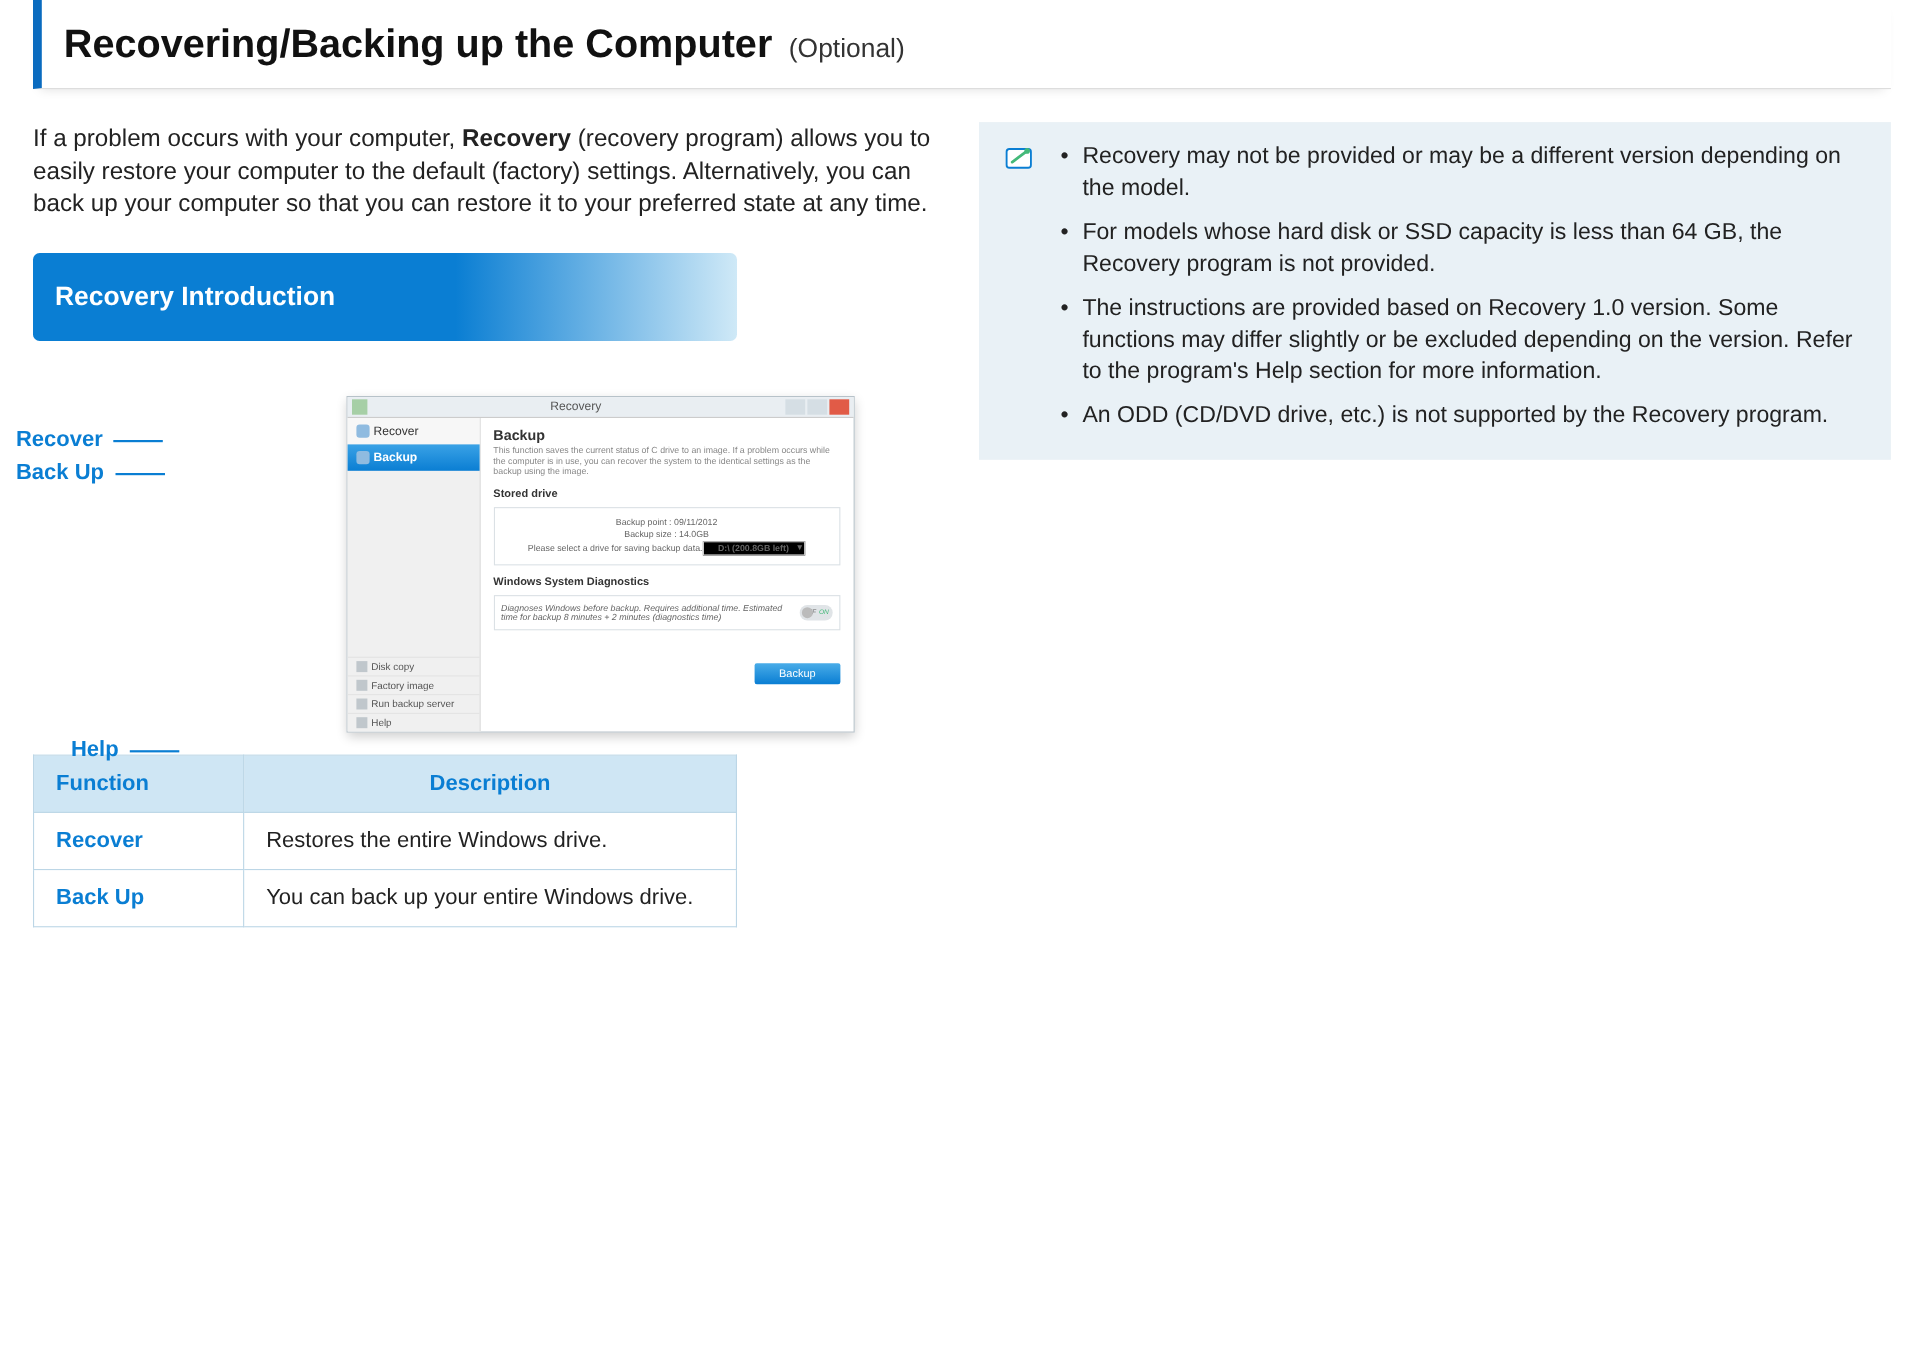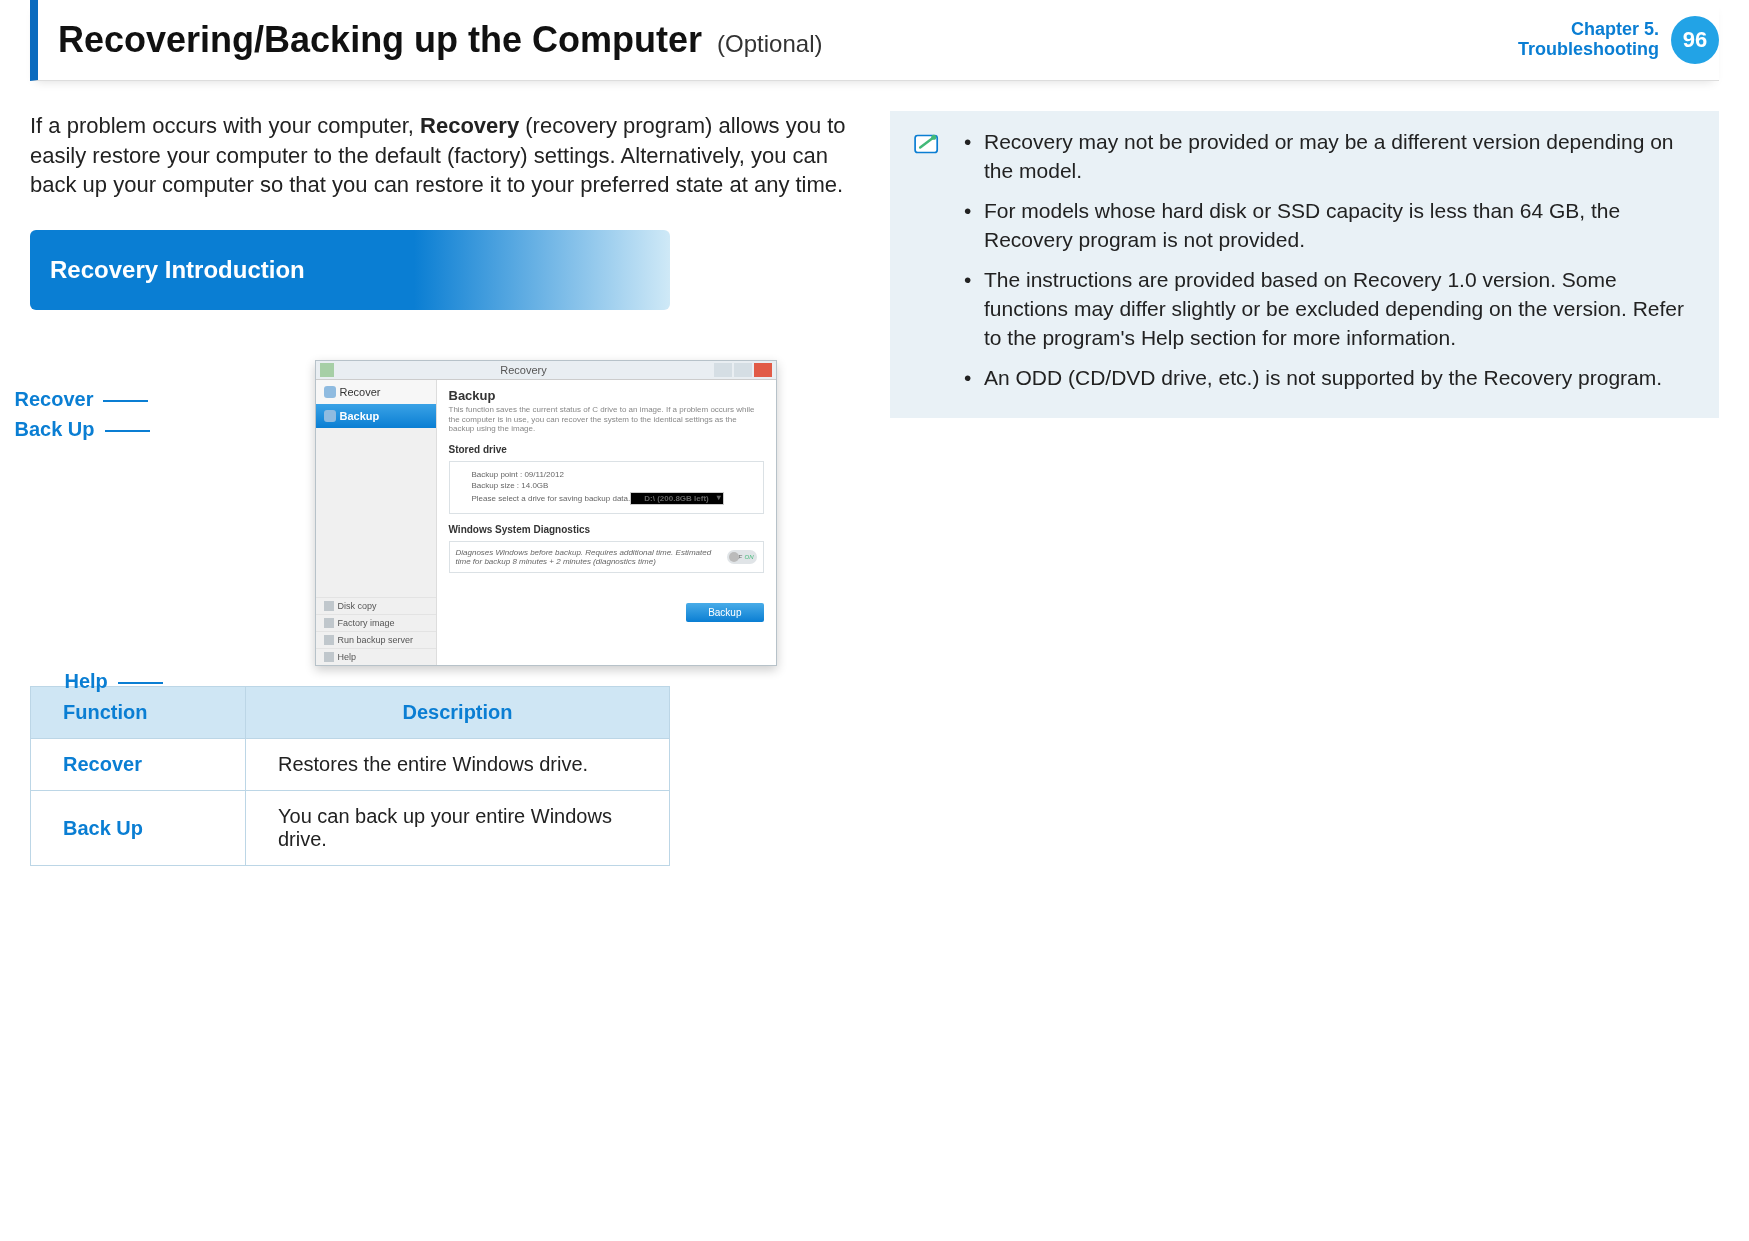--- a/index.html
+++ b/index.html
@@ -171,21 +171,21 @@
     color: #666;
   }
   .shot-main h4 { margin: 0 0 2px 0; color: #333; font-size: 13px; }
   .shot-desc { font-size: 8px; color: #888; margin-bottom: 10px; line-height: 1.2; }
   .shot-sub { font-weight: 700; color: #333; font-size: 10px; margin: 6px 0; }
   .stored-box {
     border: 1px solid #dbe1e5;
     padding: 6px;
     margin: 4px 0 10px 0;
   }
-  .stored-box .row { display: flex; justify-content: flex-start; align-items: center; margin: 2px 16px; font-size: 8px; }
+  .stored-box .row { display: flex; justify-content: center; align-items: center; margin: 2px 4px; font-size: 8px; }
   .drive-select { border: 1px solid #ccc; padding: 1px 14px 1px 13px; font-size: 8px; position: relative; background: #000000; font-weight: bold; }
   .drive-select::after { content: "▾"; position: absolute; right: 2px; top: 0; }
   .diag-box {
     border: 1px solid #dbe1e5;
     padding: 6px;
     margin: 4px 0;
     display: flex;
     justify-content: space-between;
     align-items: center;
     font-size: 8px;
@@ -208,21 +208,21 @@
   }
   
   .ftable {
     border-collapse: collapse;
     width: 640px;
     font-size: 20px;
     margin-top: 10px;
   }
   .ftable th, .ftable td {
     border: 1px solid #bcd6e6;
-    padding: 14px 32px;
+    padding: 14px 20px;
     text-align: left;
   }
   .ftable th {
     background: #cfe6f4;
     color: #0a7ed3;
     font-weight: 700;
   }
   .ftable th.fn { width: 150px; }
   .ftable th.desc { text-align: center; }
   .ftable td.fn { color: #0a7ed3; font-weight: 700; }
@@ -249,27 +249,20 @@
 </style>
 </head>
 <body>
 
 <div class="page">
 
   <div class="hdr">
     <div class="hdr-left">
       <h1 class="hdr-title">Recovering/Backing up the Computer</h1>
       <span class="hdr-sub">(Optional)</span>
-    </div>
-    <div class="hdr-right">
-      <div class="chapter-block">
-        <div>Chapter 5.</div>
-        <div>Troubleshooting</div>
-      </div>
-      <div class="page-badge">96</div>
     </div>
   </div>
 
   <div class="cols">
 
     <div class="col">
 
       <p class="intro-para">
         <span>If a problem occurs with your computer, </span><span class="strong">Recovery</span><span> (recovery program) allows you to easily restore your computer to the default (factory) settings. Alternatively, you can back up your computer so that you can restore it to your preferred state at any time.</span>
       </p>

